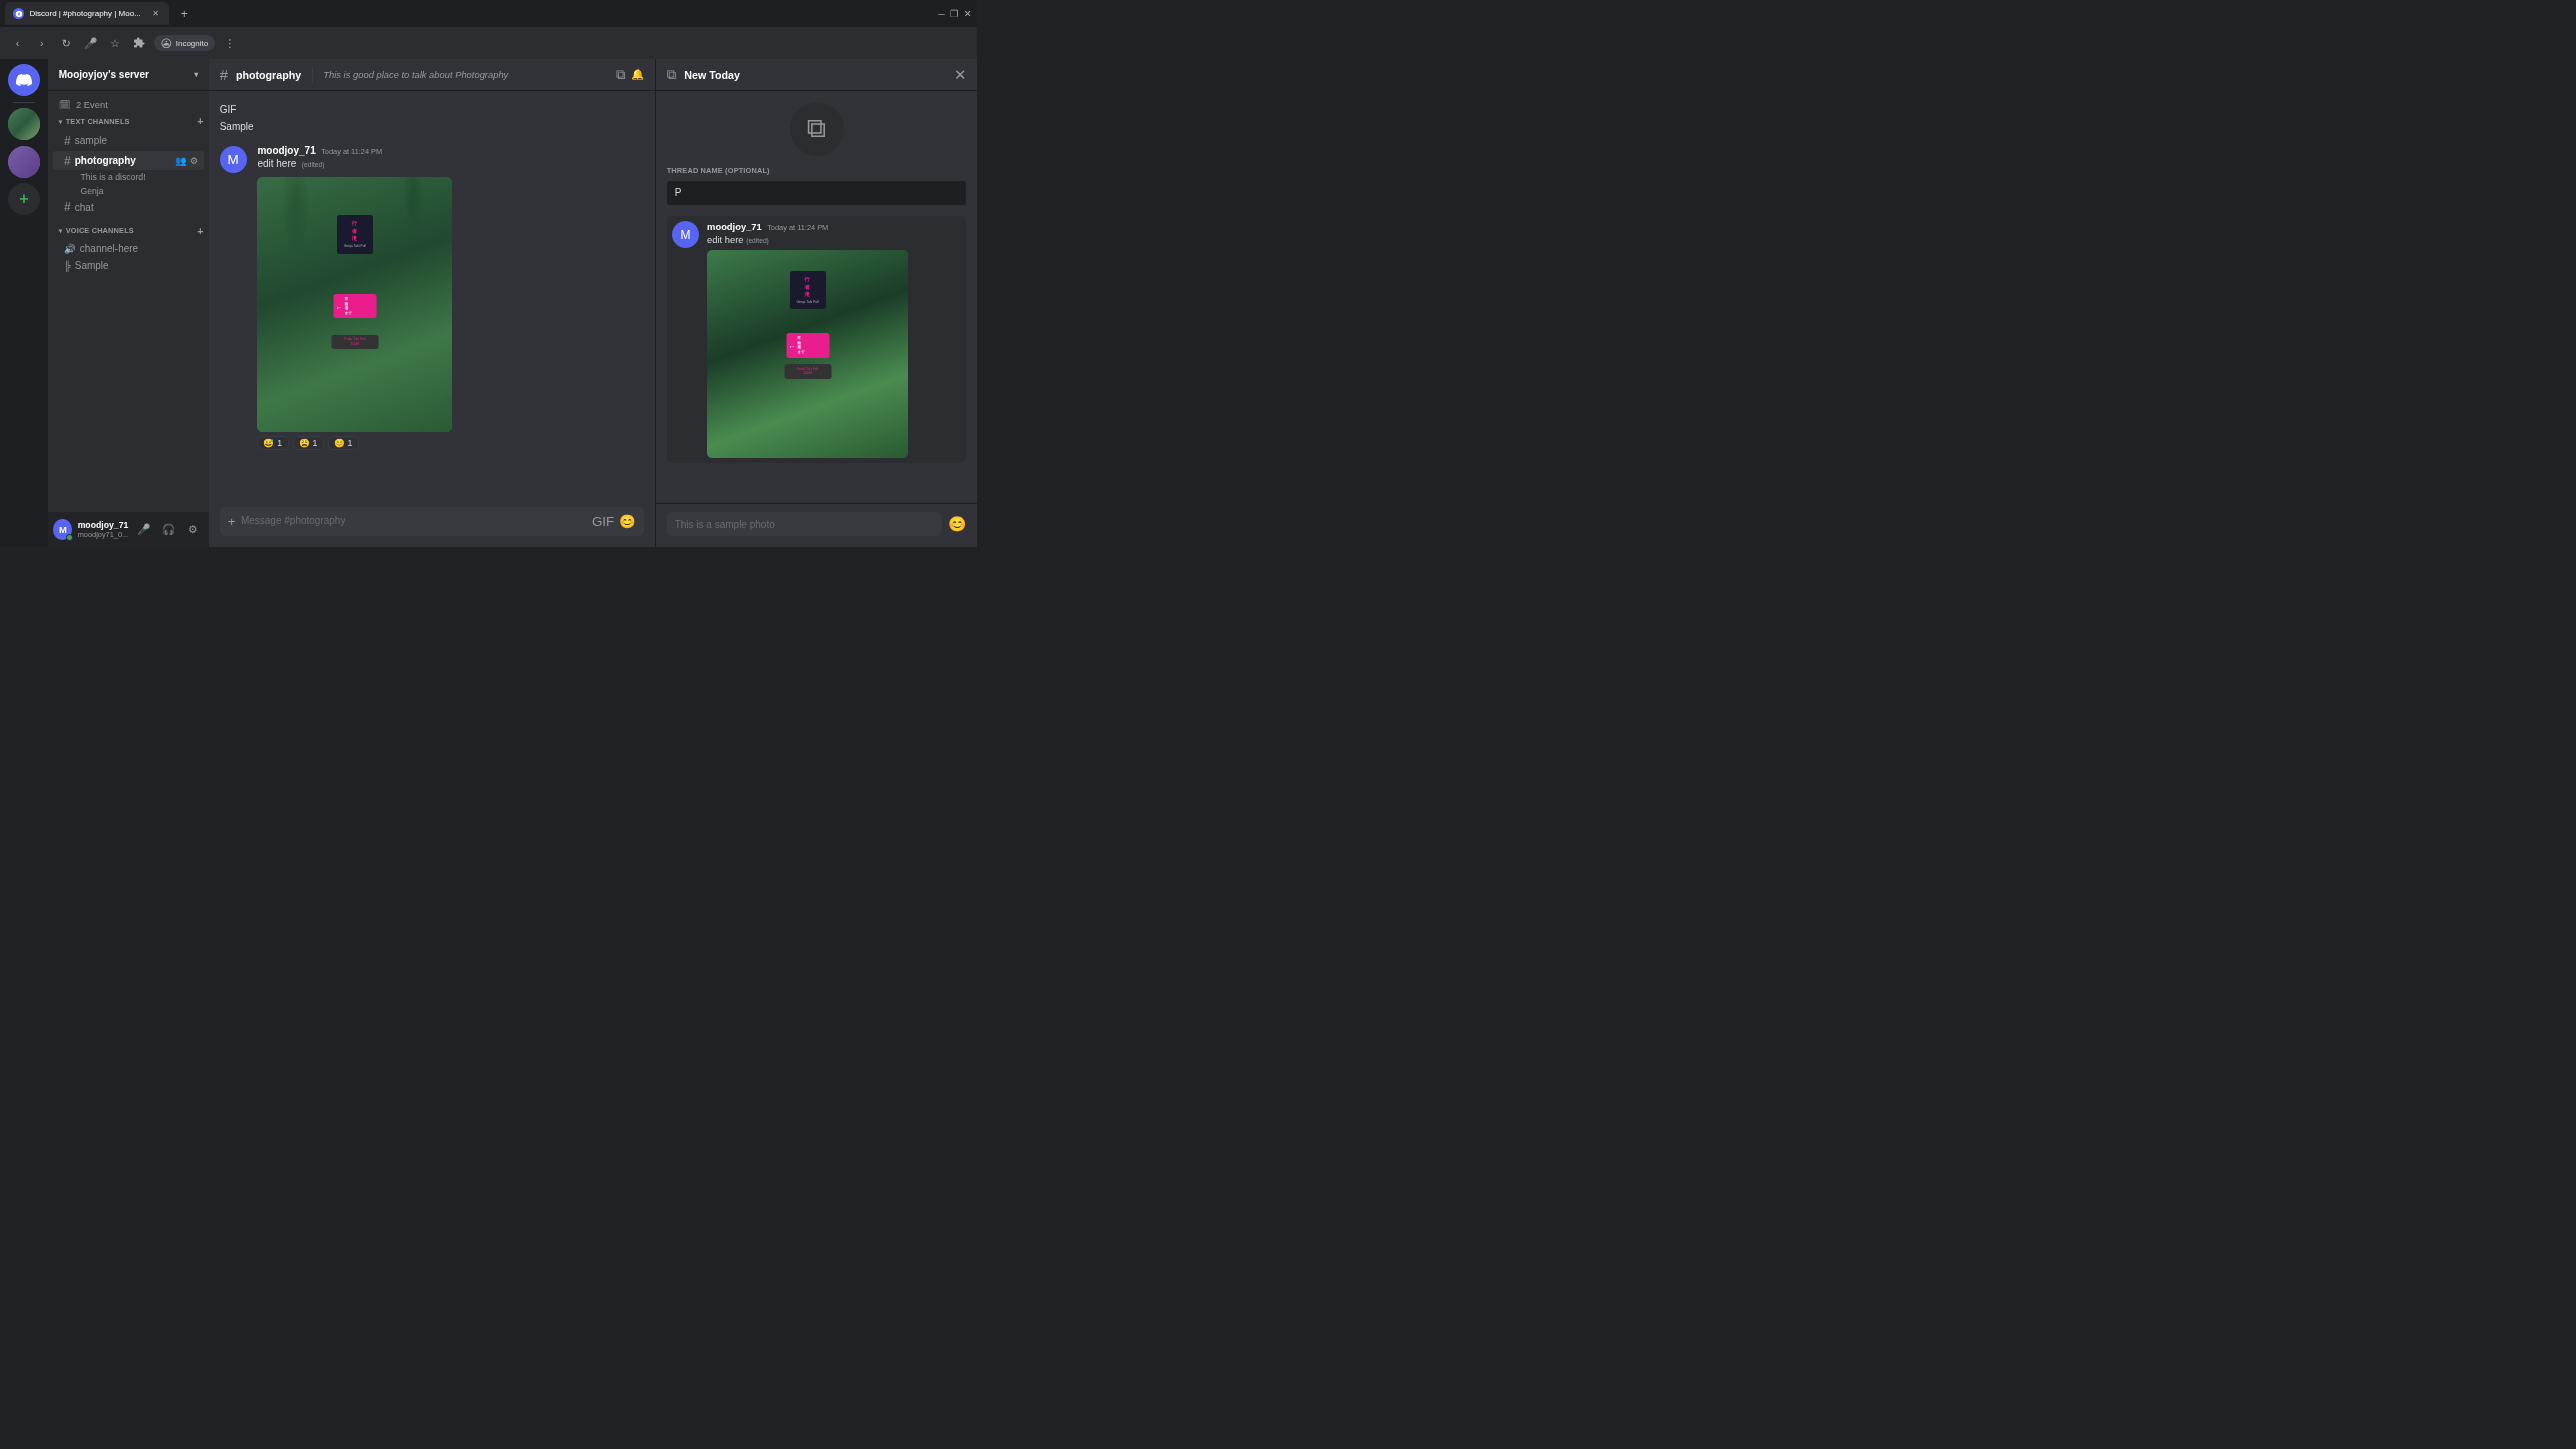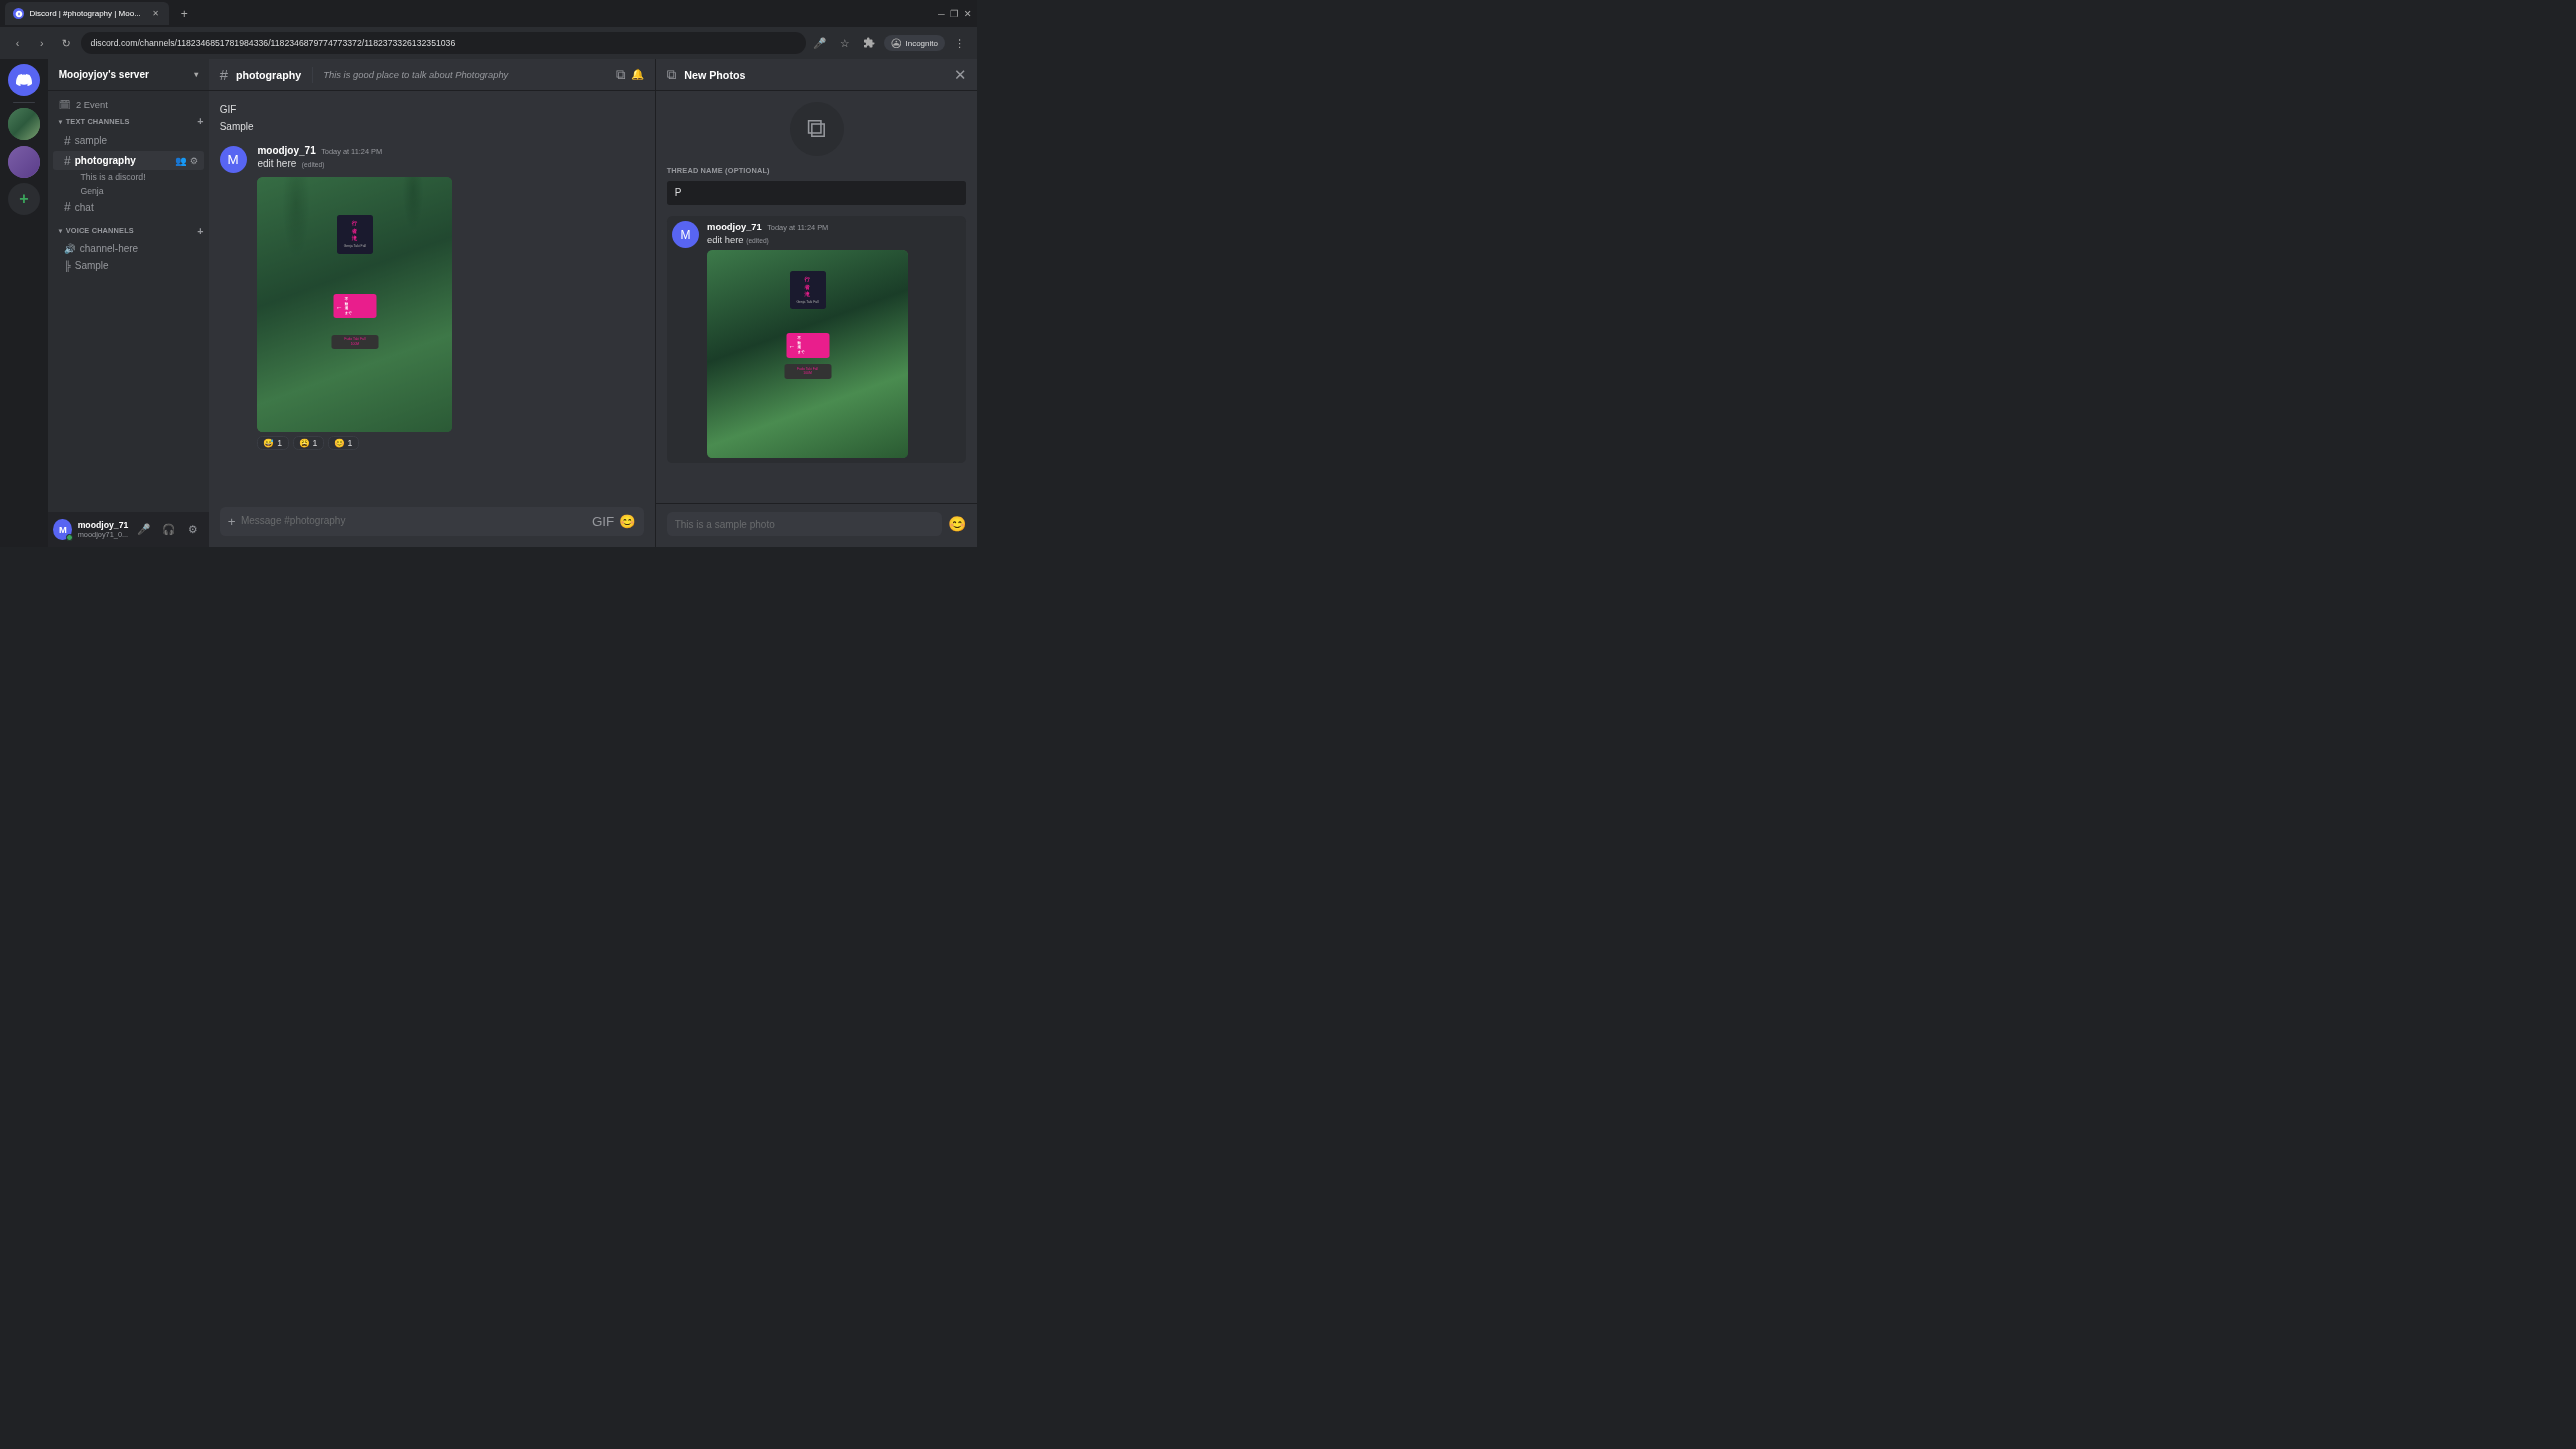--- a/index.html
+++ b/index.html
@@ -546,23 +546,20 @@
     <div style="margin-left:auto; display:flex; gap:5.4px; align-items:center; color:#aaa; font-size:9.4px;">
       <span style="cursor:pointer;">─</span>
       <span style="cursor:pointer;">❐</span>
       <span style="cursor:pointer;">✕</span>
     </div>
   </div>
   <div class="nav-bar">
     <div class="nav-btn">‹</div>
     <div class="nav-btn">›</div>
     <div class="nav-btn">↻</div>
-    <div class="address-bar">
-      <span style="font-size:8.7px;">discord.com/channels/1182346851781984336/1182346879774773372/1182373326132351036</span>
-    </div>
     <div class="nav-actions">
       <div class="nav-icon">🎤</div>
       <div class="nav-icon">☆</div>
       <div class="nav-icon">
         <svg width="12" height="12" viewBox="0 0 24 24" fill="#aaa">
           <path d="M20.5 11H19V7c0-1.1-.9-2-2-2h-4V3.5C13 2.12 11.88 1 10.5 1S8 2.12 8 3.5V5H4c-1.1 0-2 .9-2 2v3.8h1.5c1.49 0 2.7 1.21 2.7 2.7s-1.21 2.7-2.7 2.7H2V19c0 1.1.9 2 2 2h3.8v-1.5c0-1.49 1.21-2.7 2.7-2.7s2.7 1.21 2.7 2.7V21H17c1.1 0 2-.9 2-2v-4h1.5c1.38 0 2.5-1.12 2.5-2.5S21.88 11 20.5 11z"></path>
         </svg>
       </div>
       <div class="incognito-btn">
         <svg width="10.7" height="10.7" viewBox="0 0 24 24" fill="#aaa">
@@ -766,21 +763,21 @@
           <span class="chat-input-btn">😊</span>
         </div>
       </div>
     </div>
   </div>
 
   <div class="thread-panel">
     <div class="thread-header">
       <div class="thread-header-left">
         <span style="font-size:13.4px;color:#96989d;">⧉</span>
-        <span class="thread-title">New Photos</span>
+        <span class="thread-title">New Today</span>
       </div>
       <span class="thread-close">✕</span>
     </div>
 
     <div class="thread-body">
       
       <div class="thread-preview-icon">
         <span style="font-size:27px;color:#96989d;">⧉</span>
       </div>
 

